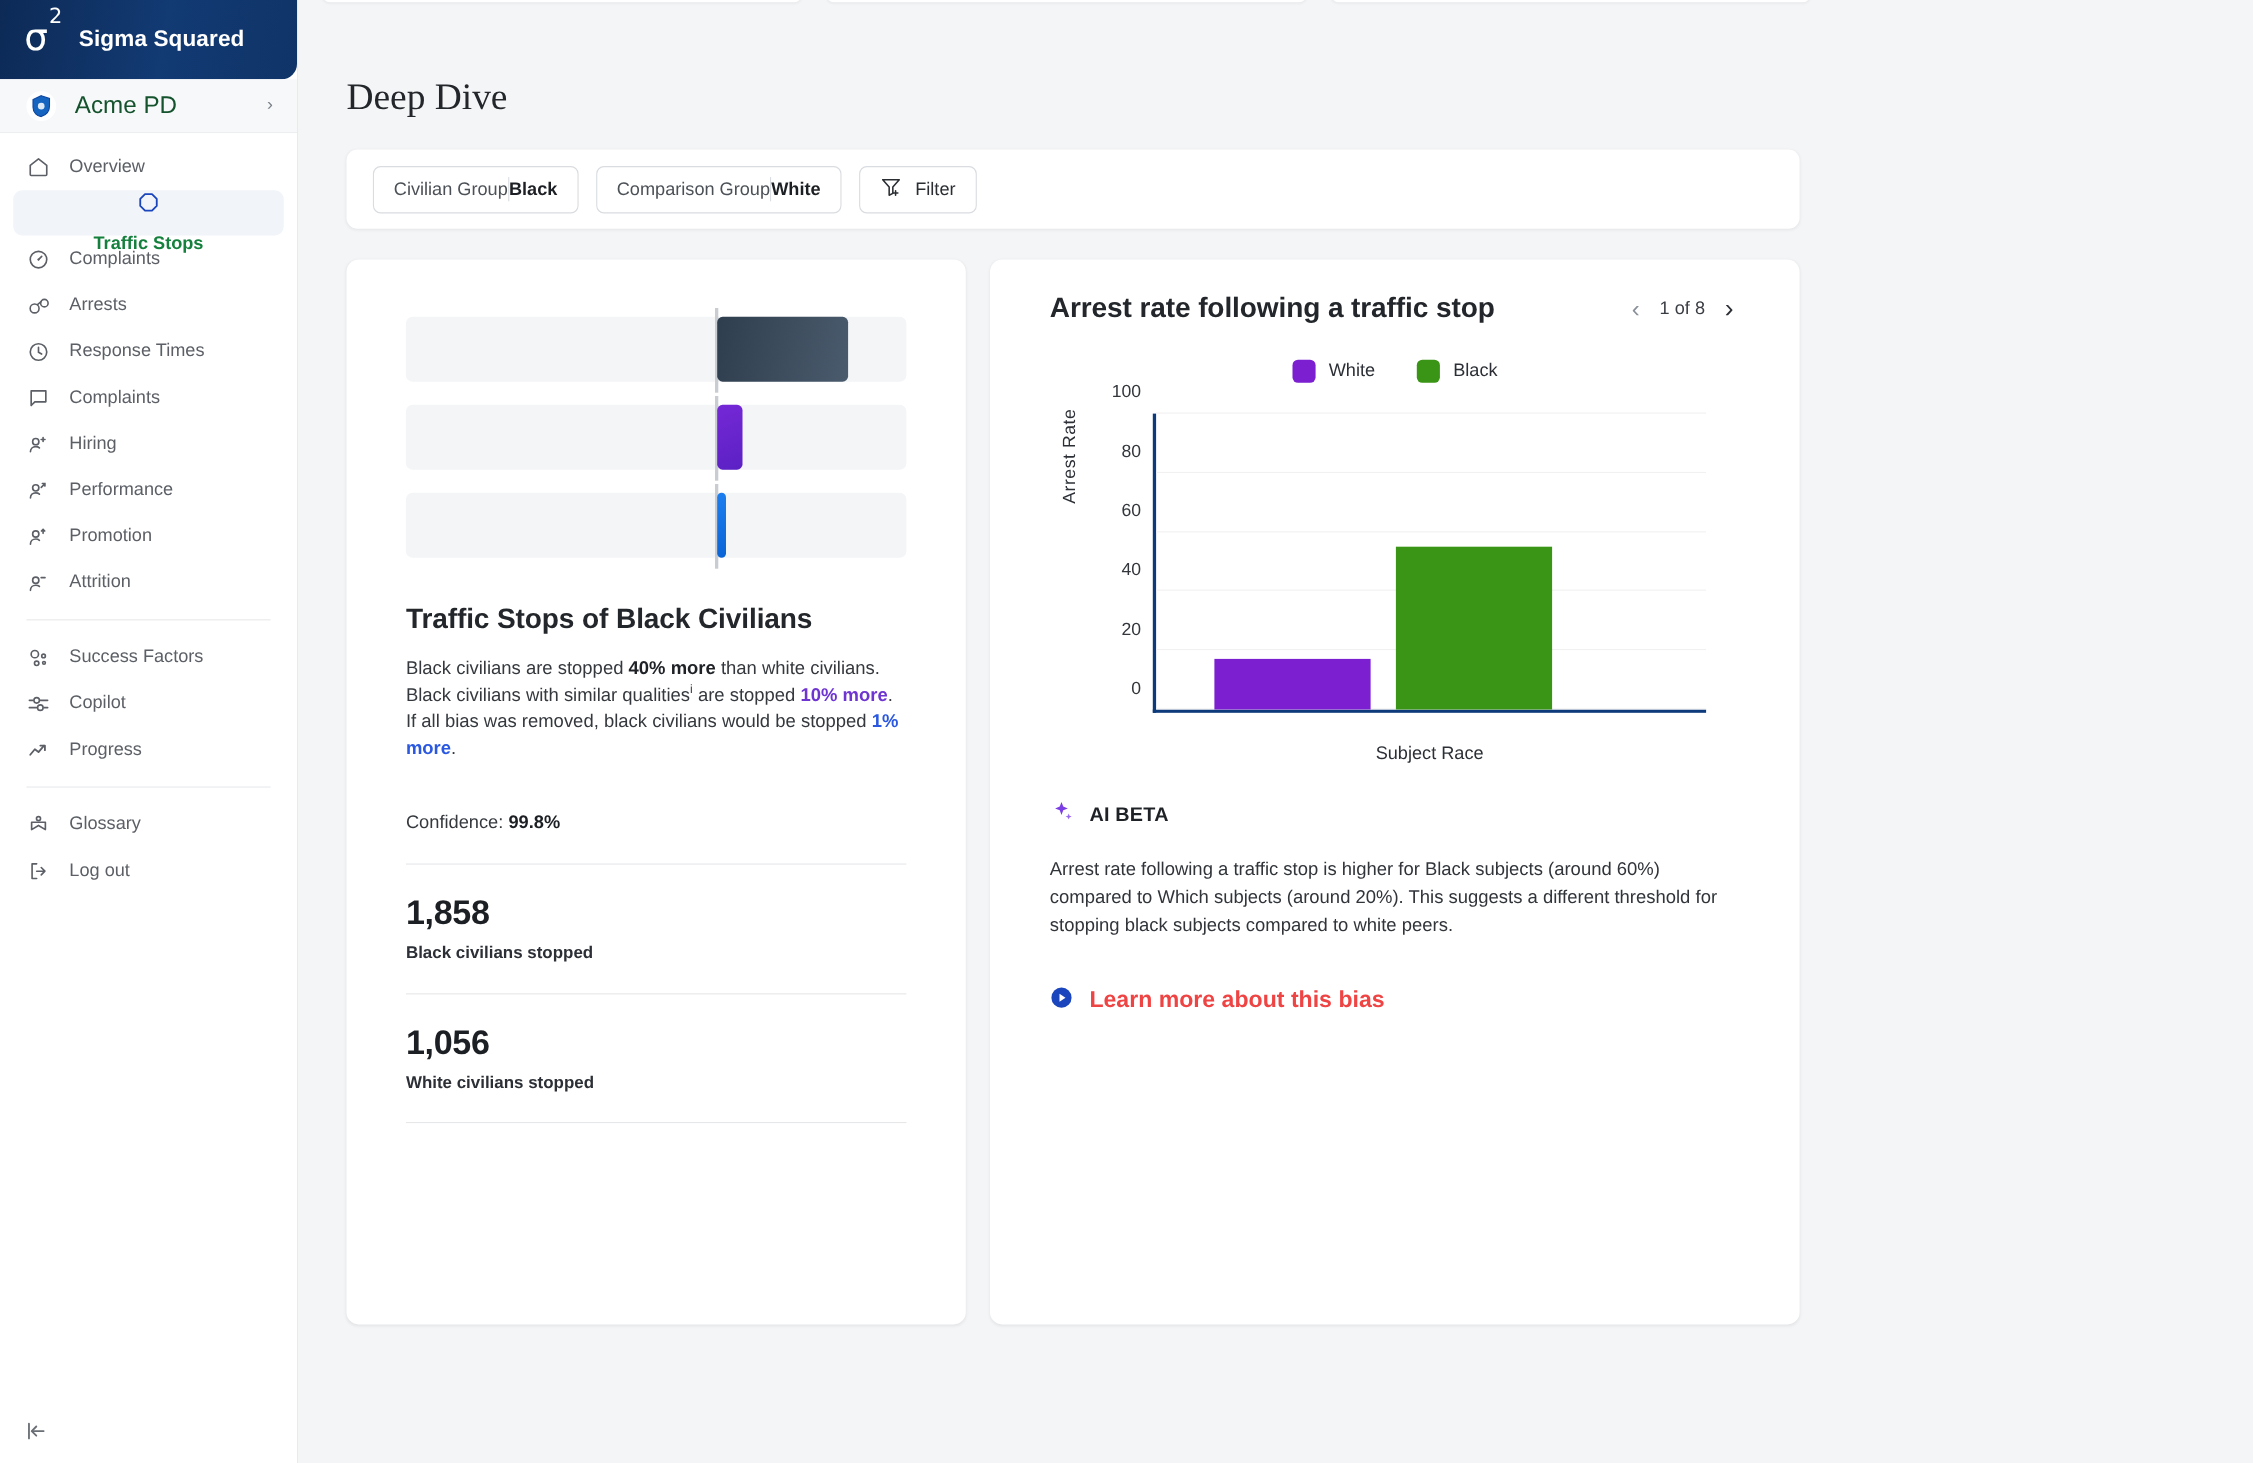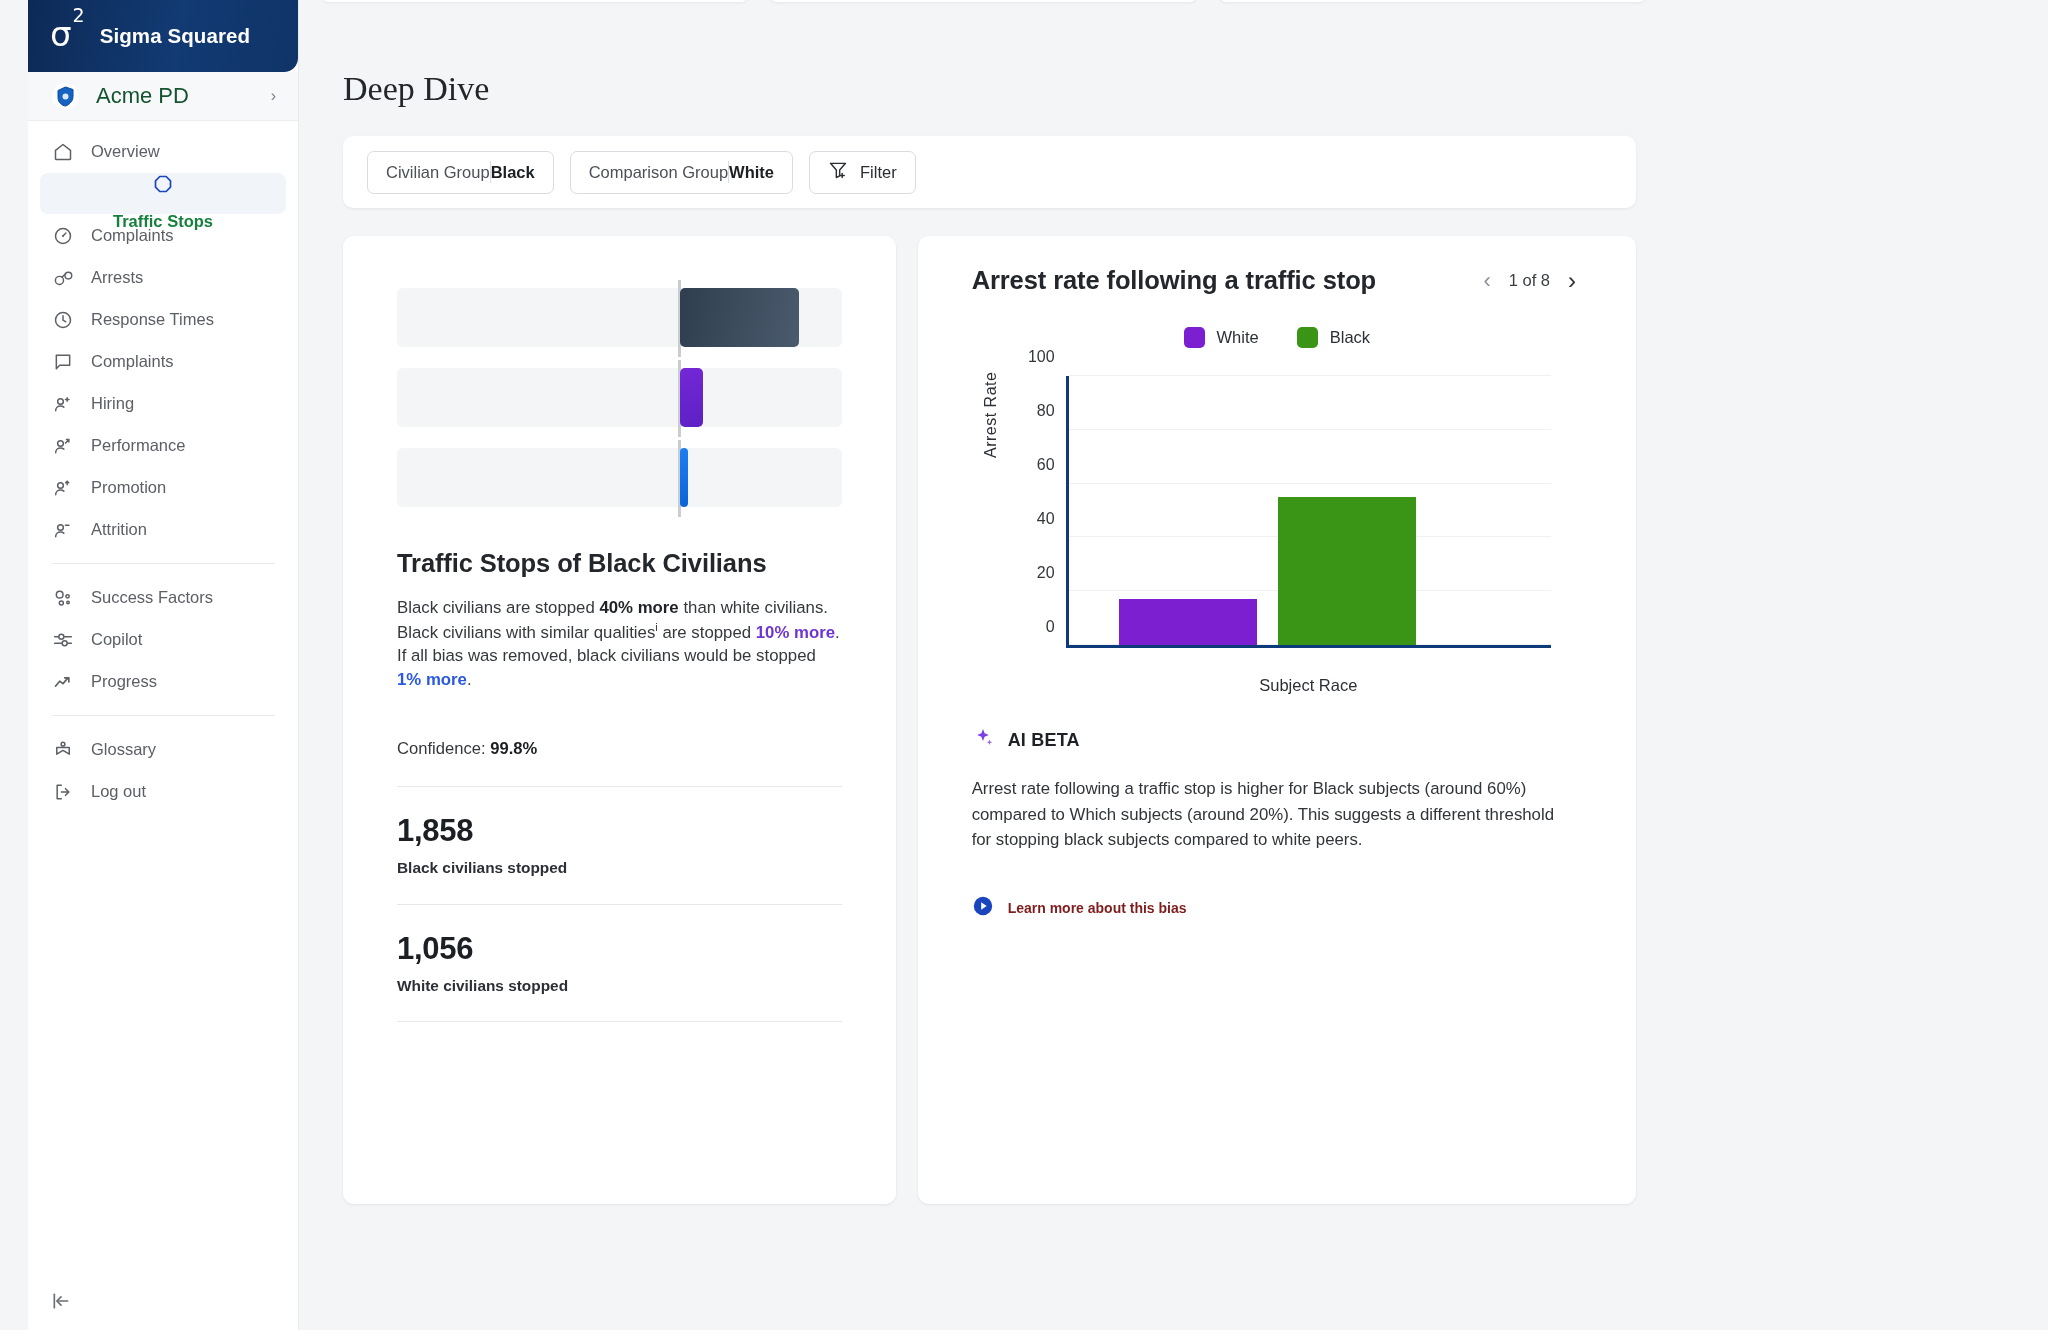--- a/index.html
+++ b/index.html
@@ -2,21 +2,21 @@
 <html><head>
 <meta charset="utf-8">
 <style>
   * { box-sizing: border-box; margin: 0; padding: 0; }
   html, body {
     width: 2048px; height: 1330px;
     font-family: "Liberation Sans", sans-serif;
     background: #f4f5f6;
     overflow: hidden;
   }
-  .app { display: flex; width: 1668px; height: 1330px; position: relative; padding-left: 28px; }
+  .app { display: flex; width: 1668px; height: 1330px; position: relative; }
 
   
   .sidebar {
     width: 271px; height: 1330px;
     background: #ffffff;
     border-right: 1px solid #e9eaec;
     display: flex; flex-direction: column;
     position: relative; z-index: 5;
     flex: none;
   }
@@ -182,21 +182,21 @@
   .bar.white-bar { left: 10.5%; width: 28.5%; background: #7b1fd1; }
   .bar.black-bar { left: 43.5%; width: 28.5%; background: #3a9416; }
   .xlabel { position: absolute; left: 148px; right: 85px; top: 310px; text-align: center; font-size: 16.5px; color: #2c3036; }
 
   .ai-head { display: flex; align-items: center; gap: 12px; padding: 60px 0 0 54px; }
   .ai-title { font-size: 18px; font-weight: 700; color: #1e2126; letter-spacing: .2px; }
   .ai-body { font-size: 16.8px; line-height: 1.52; color: #31353a; padding: 22px 70px 0 54px; }
   .learn {
     display: flex; align-items: center; gap: 14px; padding: 42px 0 0 54px; cursor: pointer;
   }
-  .learn-lb { font-size: 14px; font-weight: 700; color: #7f1d1d; }
+  .learn-lb { font-size: 21px; font-weight: 700; color: #ef4444; }
 </style>
 </head>
 <body>
 
 <div class="app">
 
   <aside class="sidebar">
 
     <div class="brand">
       <span class="brand-logo">

